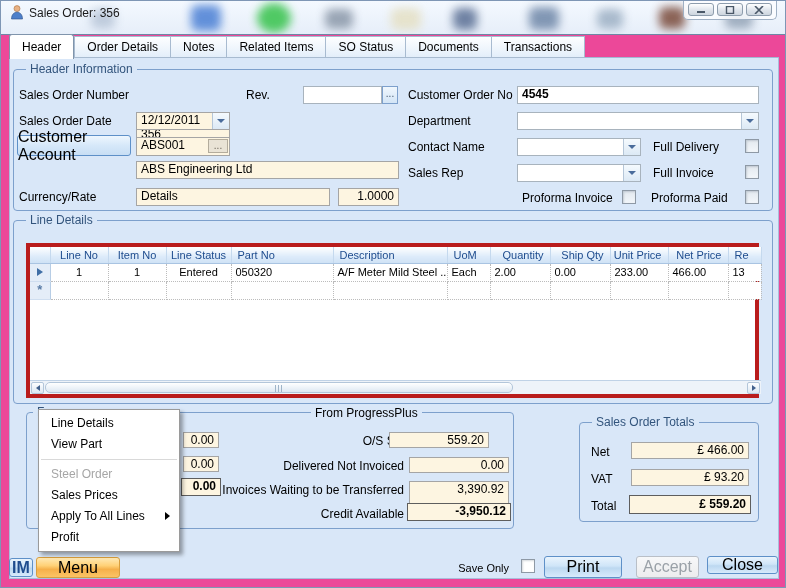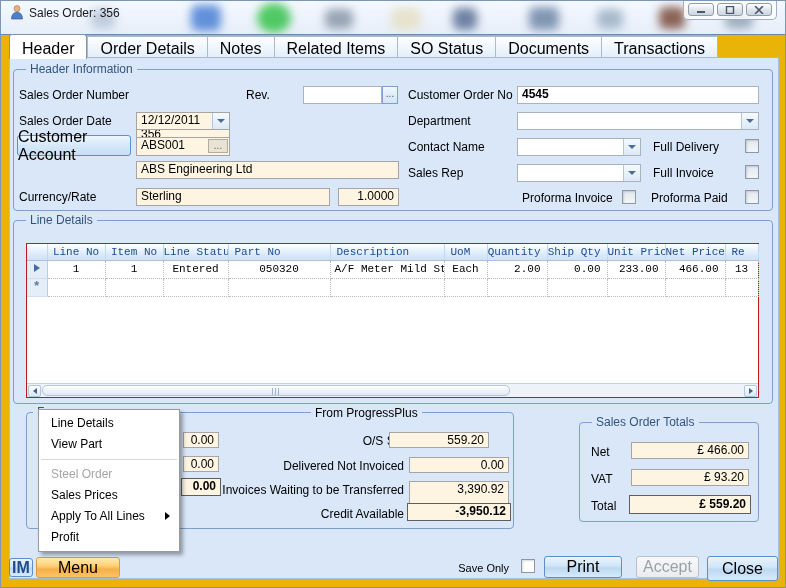--- a/index.html
+++ b/index.html
@@ -1,37 +1,37 @@
 <!DOCTYPE html>
 <html><head>
 <meta charset="utf-8">
 <style>
   * { margin:0; padding:0; box-sizing:border-box; }
   html,body { width:786px; height:588px; }
   body { font-family:"Liberation Sans", sans-serif; font-size:12px; color:#000; }
 
-  .win { position:relative; width:786px; height:588px; background:#eab308; overflow:hidden;
+  .win { position:relative; width:786px; height:588px; background:#ec4899; overflow:hidden;
          border:1px solid #7e96b5; }
 
   
   .glass { position:absolute; left:0; top:0; width:786px; height:34px;
            background:linear-gradient(#f4f9ff,#e6eef9); border-bottom:1px solid #6e87a5; overflow:hidden; }
   .blob { position:absolute; filter:blur(5px); opacity:.85; border-radius:6px; }
   .titlebar-title { position:absolute; left:28px; top:5px; font-size:12px; color:#1a1a1a; z-index:3; }
   .app-icon { position:absolute; left:8px; top:3px; width:16px; height:16px; z-index:3; }
   .winbtns { position:absolute; right:8px; top:0; height:19px; display:flex; gap:3px; padding:2px 4px;
              background:rgba(252,253,255,.85); border:1px solid #9fb0c4; border-top:none;
              border-radius:0 0 5px 5px; z-index:3; }
   .winbtn { width:26px; height:13px; border:1px solid #8e9dad; border-radius:3px;
             background:linear-gradient(#ffffff,#dfe5ec 55%,#cdd5de); display:flex; align-items:center; justify-content:center; }
 
   
   .tabstrip { position:absolute; left:8px; top:35px; height:22px; display:flex; z-index:2; }
   .tab { height:22px; padding:3px 12px 0 12px; background:linear-gradient(#fdfeff,#eef5fc 60%,#e3eefa);
-         border:1px solid #a8bbd0; border-left:none; font-size:16px; white-space:nowrap; }
+         border:1px solid #a8bbd0; border-left:none; font-size:12px; white-space:nowrap; }
   .tab.first-inactive { border-left:1px solid #a8bbd0; }
   .tab.active { position:relative; top:-2px; height:25px; padding-top:5px; background:#ffffff;
                 border:1px solid #8095ac; border-bottom:none; border-radius:3px 3px 0 0; z-index:3; }
   .tabline { position:absolute; left:8px; top:56px; width:770px; height:1px; background:#a3b8d4; }
   .pane { position:absolute; left:8px; top:57px; width:770px; height:521px; background:#d9e7f8;
           border:1px solid #a9bedb; border-top:none; }
 
   
   .lbl { position:absolute; font-size:12px; white-space:nowrap; }
   .legend-navy { color:#33557d; }
@@ -59,31 +59,31 @@
   .btn { position:absolute; border:1px solid #5e90c8; border-radius:3px; font-size:16px;
          background:linear-gradient(#eaf4fd,#cfe5f8 45%,#bcd8f0 55%,#d7eafc);
          display:flex; align-items:center; justify-content:center; }
   .btn.disabled { background:linear-gradient(#f7f8f9,#ececee); border-color:#b9bfc7; color:#9aa1a8; }
   .btn.orange { background:linear-gradient(#ffe9b4,#ffd177 40%,#f5b04a 60%,#fbc465);
                 border-color:#d89e3e; }
   .btn.acct { background:linear-gradient(#eef6fe,#d6e8f9 50%,#c8def4); border-color:#5e90c8; }
 
   
   .gridwrap { position:absolute; left:25px; top:242px; width:733px; height:155px;
-              background:#fff; border:1px solid #b91c1c;font-family:Liberation Mono, monospace; }
+              background:#fff; border:4px solid #b91c1c; }
   table.grid { border-collapse:collapse; table-layout:fixed; width:731px; }
   table.grid th { height:16px; font-weight:normal; font-size:11px; color:#1e4c8e;
                   background:linear-gradient(#ffffff,#ddebfa 60%,#cfe2f5);
                   border-right:1px solid #c5d9ee; border-bottom:1px solid #a9c4e2;
                   text-align:left; padding:0 0 0 6px; overflow:hidden; white-space:nowrap; }
   table.grid th.num { text-align:right; padding:0 6px 0 0; }
   table.grid th.ctr { text-align:center; padding:0; }
   table.grid td { height:18px; font-size:11px; border-right:1px dotted #bcbcbc; border-bottom:1px dotted #bcbcbc;
-                  padding:0 4px; overflow:hidden; white-space:nowrap; background:#fff;text-align:center; }
-  table.grid td.num { text-align:right; padding-right:6px; }
+                  padding:0 4px; overflow:hidden; white-space:nowrap; background:#fff; }
+  table.grid td.num { padding-right:6px; }
   table.grid td.ctr { text-align:center; }
   table.grid td.rowsel { background:#e4edf8; border-right:1px solid #b7cde5; border-bottom:1px solid #cfdef0;
                          text-align:center; padding:0; }
   .row-arrow { display:inline-block; width:0; height:0; border-top:4px solid transparent;
                border-bottom:4px solid transparent; border-left:6px solid #3f6ea5; }
   .star { color:#5a7ca6; font-size:13px; font-weight:bold; line-height:10px; }
   .hscroll { position:absolute; left:0; bottom:0; width:731px; height:14px; background:#eef3f9;
              border-top:1px solid #c0d2e6; }
   .sbtn { position:absolute; top:1px; width:13px; height:12px; background:linear-gradient(#fdfeff,#dce7f2);
           border:1px solid #b3c6da; border-radius:2px; display:flex; align-items:center; justify-content:center; }
@@ -212,21 +212,21 @@
   <div class="field white" style="left:516px;top:163px;width:124px;">
     <span></span>
     <span class="ddbtn">
         <span class="arrow-down"></span>
       </span>
   </div>
   <div class="lbl" style="left:652px;top:165px;">Full Invoice</div>
   <div class="cb" style="left:744px;top:164px;"></div>
 
   <div class="lbl" style="left:18px;top:189px;">Currency/Rate</div>
-  <div class="field" style="left:135px;top:187px;width:194px;">Sterling</div>
+  <div class="field" style="left:135px;top:187px;width:194px;">Details</div>
   <div class="field right" style="left:337px;top:187px;width:61px;">1.0000</div>
 
   <div class="lbl" style="left:521px;top:190px;">Proforma Invoice</div>
   <div class="cb" style="left:621px;top:189px;"></div>
   <div class="lbl" style="left:650px;top:190px;">Proforma Paid</div>
   <div class="cb" style="left:744px;top:189px;"></div>
 
   <div class="grp" style="left:12px;top:219px;width:760px;height:184px;">
     <div class="legend">Line Details</div>
   </div>
@@ -334,21 +334,21 @@
   <div class="lbl" style="left:590px;top:498px;">Total</div>
   <div class="field right bold" style="left:628px;top:494px;width:122px;height:19px;line-height:15px;">£ 559.20</div>
 
   <div class="btn" style="left:8px;top:557px;width:24px;height:19px;font-weight:bold;color:#1e4c8e;">IM</div>
   <div class="btn orange" style="left:35px;top:556px;width:84px;height:21px;">Menu</div>
 
   <div class="rlabel" style="left:445px;top:561px;width:63px;font-size:11px;">Save Only</div>
   <div class="cb white" style="left:520px;top:558px;"></div>
   <div class="btn" style="left:543px;top:555px;width:78px;height:22px;">Print</div>
   <div class="btn disabled" style="left:635px;top:555px;width:63px;height:22px;">Accept</div>
-  <div class="btn" style="left:706px;top:555px;width:71px;height:25px;">Close</div>
+  <div class="btn" style="left:706px;top:555px;width:71px;height:18px;">Close</div>
 
   <div class="menu">
     <div class="mi">Line Details</div>
     <div class="mi">View Part</div>
     <div class="msep"></div>
     <div class="mi disabled">Steel Order</div>
     <div class="mi">Sales Prices</div>
     <div class="mi">
       <span>Apply To All Lines</span>
       <span class="subarrow"></span>

